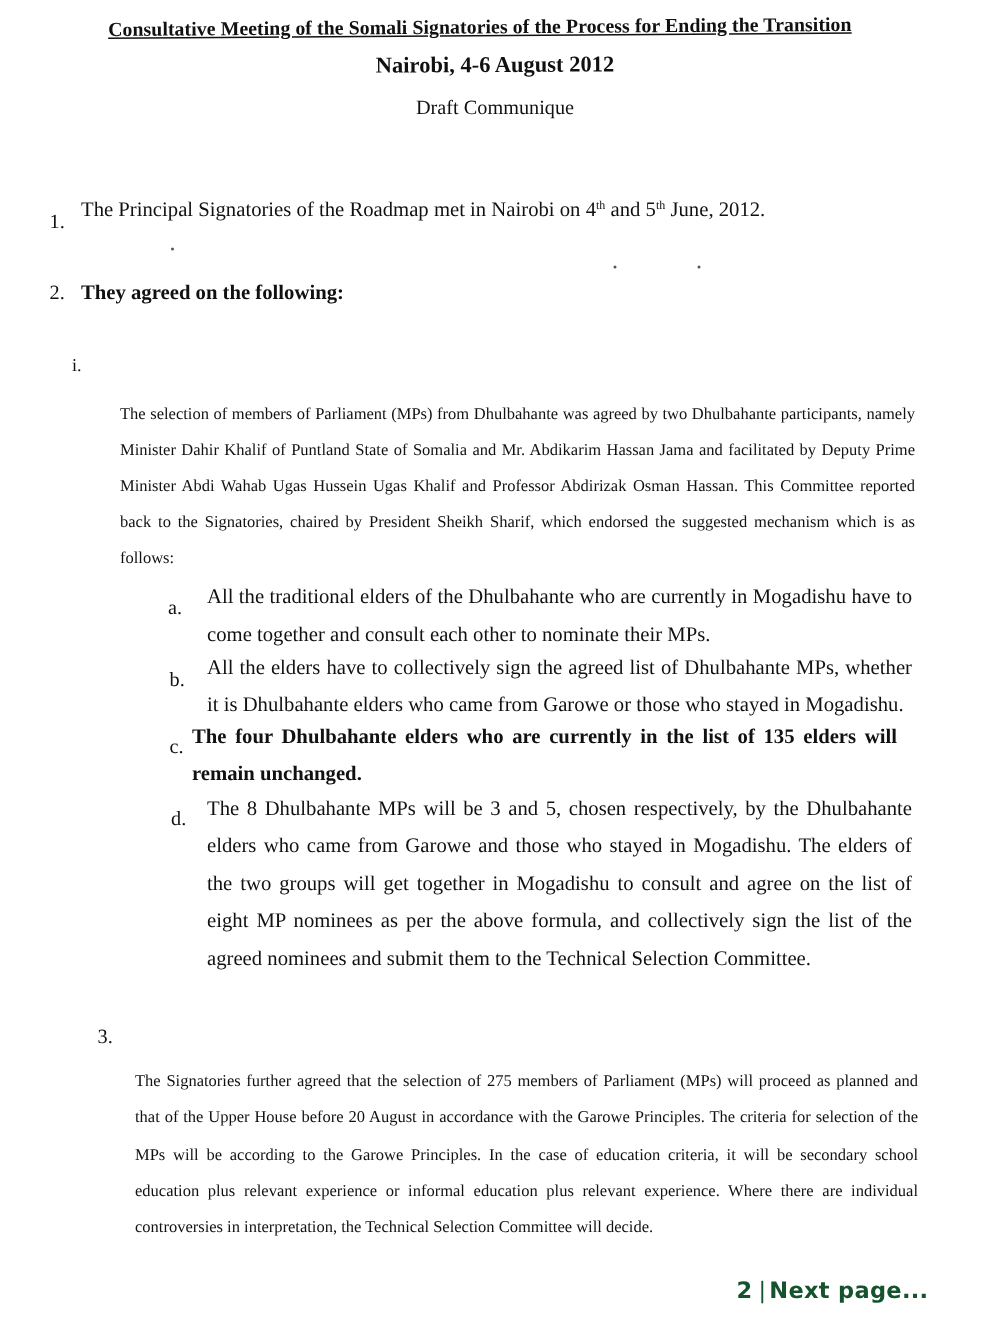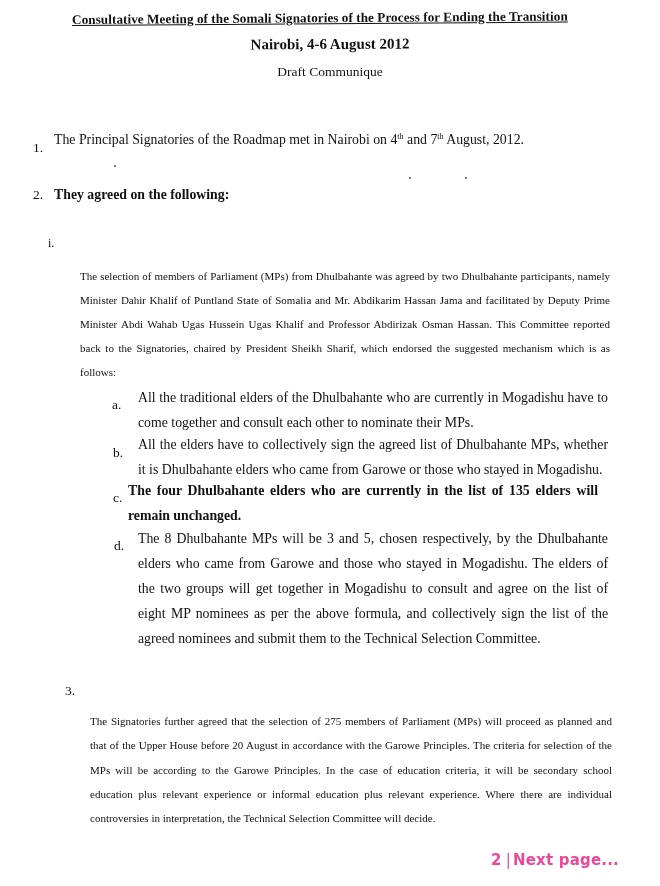--- a/index.html
+++ b/index.html
@@ -88,39 +88,39 @@
       background: #555;
       border-radius: 1px;
     }
     .footer {
       position: absolute;
       left: 491px;
       top: 851px;
       font-family: "DejaVu Sans", "Liberation Sans", sans-serif;
       font-weight: bold;
       font-size: 15px;
-      color: #ec4899;
+      color: #14532d;
       letter-spacing: 0.2px;
     }
     .footer .sep {
       font-weight: normal;
       margin: 0 2px 0 4px;
     }
   </style>
 </head>
 <body>
 
 <div class="page">
 
   <div class="title">Consultative Meeting of the Somali Signatories of the Process for Ending the Transition</div>
   <div class="subtitle">Nairobi, 4-6 August 2012</div>
   <div class="draft">Draft Communique</div>
 
   <div class="num" style="left:33px; top:140px;">1.</div>
-  <div class="para" style="left:54px; top:130px; white-space:nowrap;"><span>The Principal Signatories of the Roadmap met in Nairobi on 4</span><sup>th</sup><span> and 7</span><sup>th</sup><span> August, 2012.</span></div>
+  <div class="para" style="left:54px; top:130px; white-space:nowrap;"><span>The Principal Signatories of the Roadmap met in Nairobi on 4</span><sup>th</sup><span> and 5</span><sup>th</sup><span> June, 2012.</span></div>
 
   <div class="speck" style="left:114px; top:165px;"></div>
   <div class="speck" style="left:409px; top:177px;"></div>
   <div class="speck" style="left:465px; top:177px;"></div>
 
   <div class="num" style="left:33px; top:187px;">2.</div>
   <div class="para" style="left:54px; top:185px;font-weight:bold;">They agreed on the following:</div>
 
   <div class="num" style="left:48px; top:236px; font-size:12px;">i.</div>
   <div class="block" style="left:80px; top:226px; width:530px;">The selection of members of Parliament (MPs) from Dhulbahante was agreed by two Dhulbahante participants, namely Minister Dahir Khalif of Puntland State of Somalia and Mr. Abdikarim Hassan Jama and facilitated by Deputy Prime Minister Abdi Wahab Ugas Hussein Ugas Khalif and Professor Abdirizak Osman Hassan. This Committee reported back to the Signatories, chaired by President Sheikh Sharif, which endorsed the suggested mechanism which is as follows:</div>

